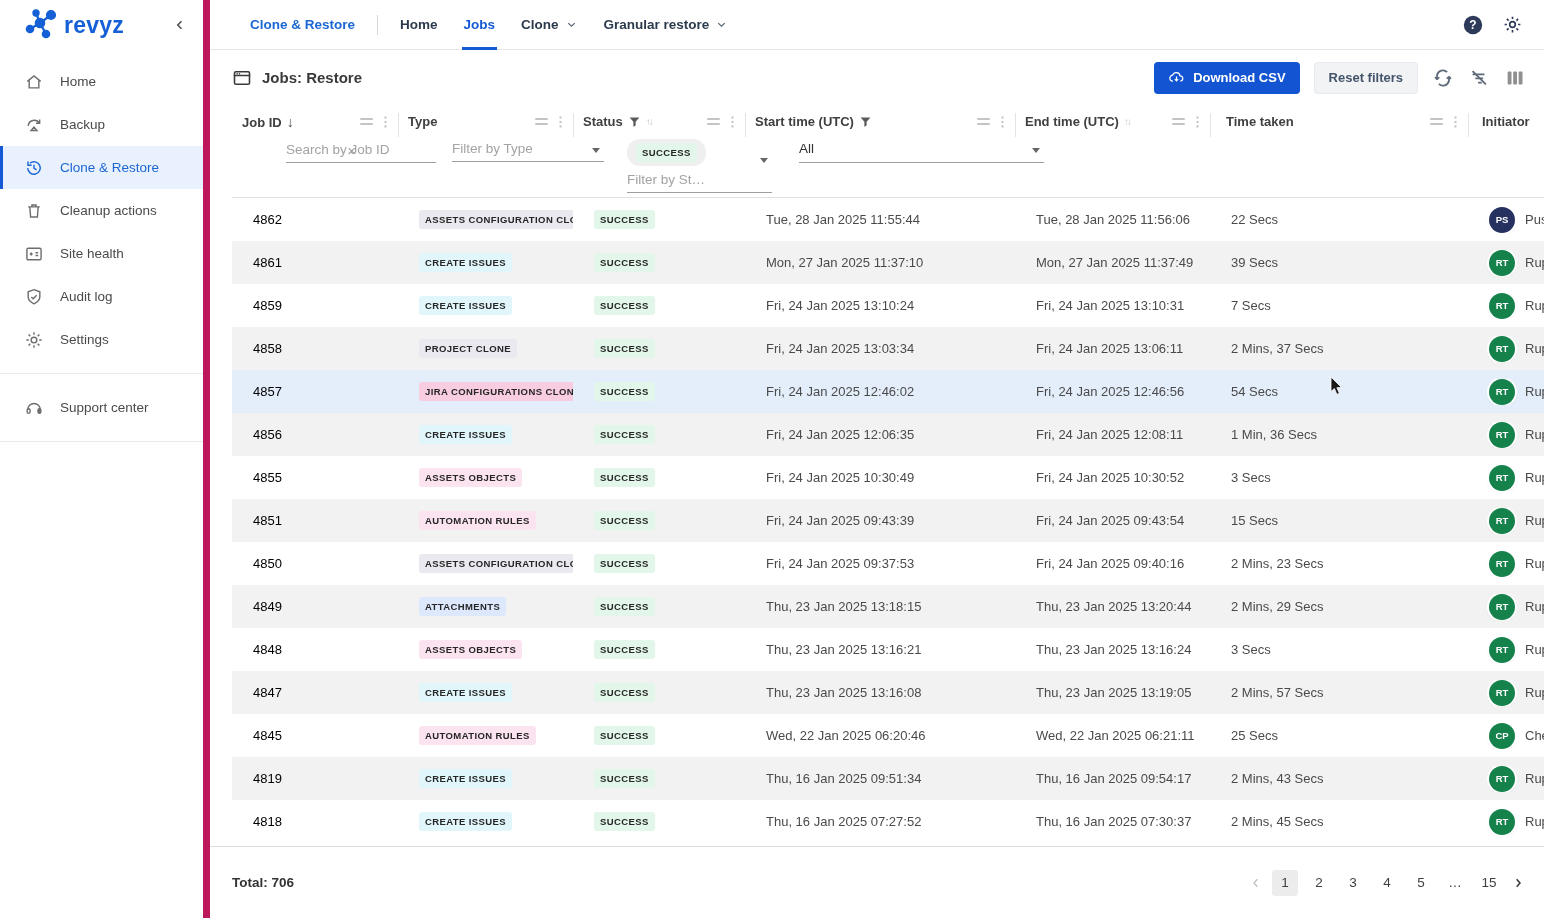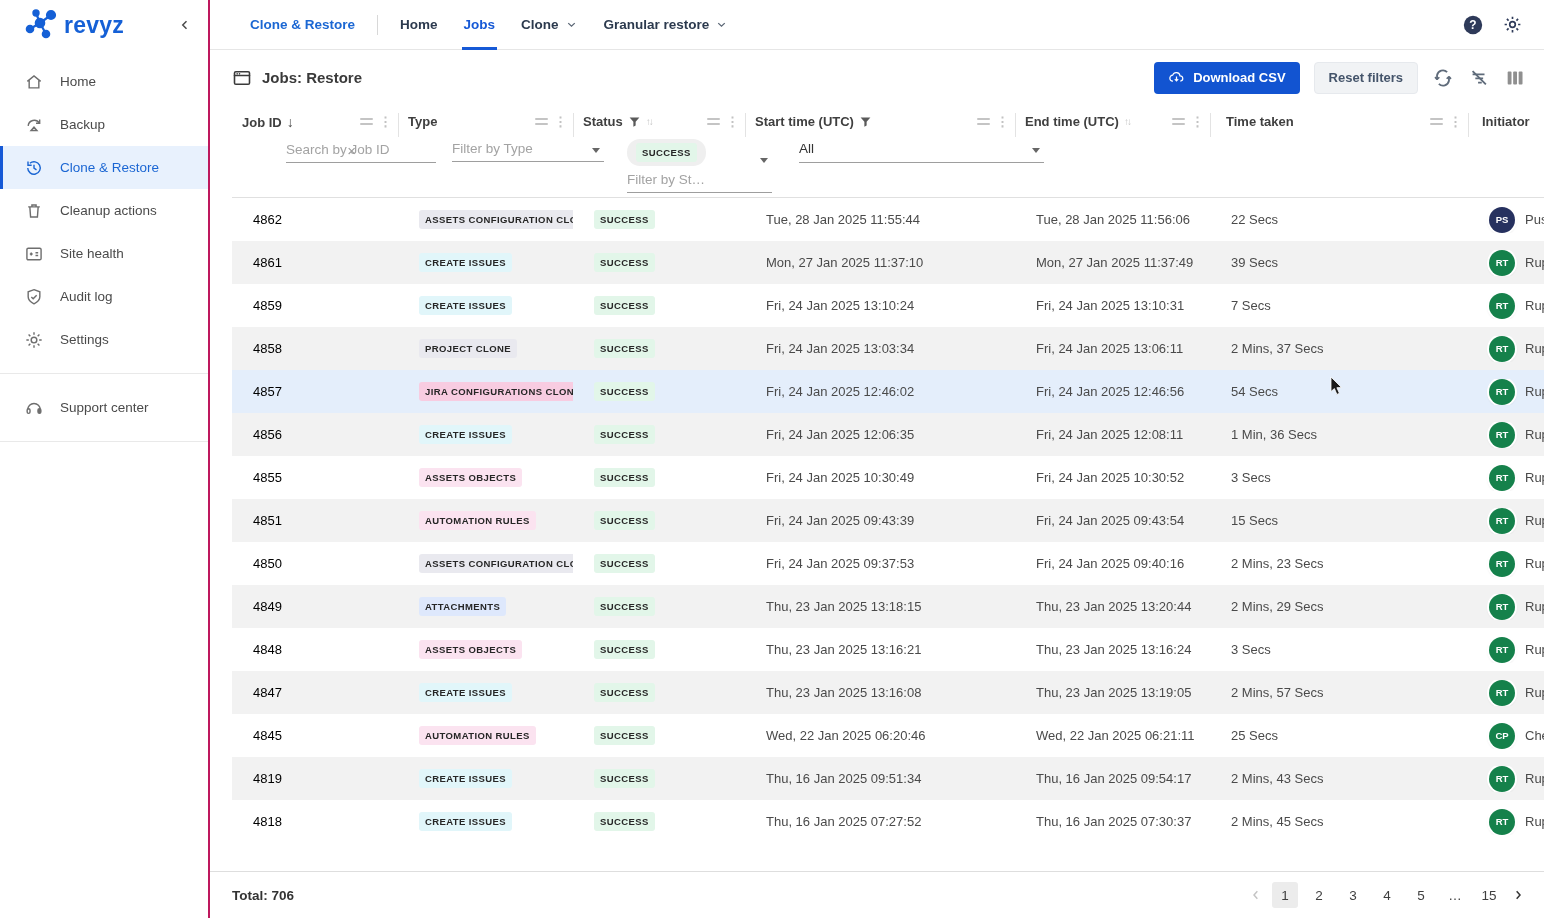--- a/index.html
+++ b/index.html
@@ -2,21 +2,21 @@
 <html><head>
 <meta charset="utf-8">
 <style>
   * { margin:0; padding:0; box-sizing:border-box; }
   html,body { width:1544px; height:918px; overflow:hidden; background:#fff;
     font-family:"Liberation Sans", sans-serif; color:#4b4b4b; }
   .app { position:relative; width:1544px; height:918px; }
 
   
   .sidebar { position:absolute; left:0; top:0; width:210px; height:918px;
-    background:#fff; border-right:2px solid #be185d; }
+    background:#fff; border-right:7px solid #be185d; }
   .logo-row { height:50px; display:flex; align-items:center; padding:0 14px 0 22px; }
   .logo-mark { width:40px; height:36px; flex:0 0 auto; }
   .logo-text { font-size:23px; font-weight:bold; color:#1560d6; letter-spacing:.2px; margin-left:2px; }
   .collapse-btn { margin-left:auto; color:#555; cursor:pointer; display:flex; }
   .nav { padding-top:10px; }
   .nav-item { position:relative; height:43px; display:flex; align-items:center;
     padding-left:24px; font-size:13.5px; color:#4a4a4a; cursor:pointer; }
   .nav-item .nicon { width:20px; height:20px; margin-right:16px; display:flex; color:#6e6e6e; }
   .nav-item.active { background:#e8f1fd; color:#1b66d3; }
   .nav-item.active .nicon { color:#1b66d3; }
@@ -99,21 +99,21 @@
   .c-rose  { background:#f8cce1; }
   .c-pink  { background:#fbe3f0; }
   .c-blue  { background:#dee8fc; }
   .td-init { display:flex; align-items:center; gap:10px; }
   .avatar { width:26px; height:26px; border-radius:50%; color:#fff; font-size:9.5px; font-weight:bold;
     display:flex; align-items:center; justify-content:center; flex:0 0 auto;
     box-shadow:0 0 0 2px #fff, 0 1px 3px rgba(0,0,0,.25); }
   .init-name { overflow:hidden; }
 
   
-  .tfooter { position:absolute; left:0; right:0; bottom:0; height:47px; border-top:1px solid #dedede;
+  .tfooter { position:absolute; left:0; right:0; bottom:0; height:72px; border-top:1px solid #dedede;
     display:flex; align-items:center; padding:0 18px 0 22px; }
   .total { font-size:13.5px; font-weight:bold; color:#333; }
   .pager { margin-left:auto; display:flex; align-items:center; gap:8px; }
   .page-btn { min-width:26px; height:26px; display:flex; align-items:center; justify-content:center;
     font-size:13.5px; color:#3f3f3f; border-radius:3px; cursor:pointer; }
   .page-btn.active { background:#ececec; }
   .pg-arrow { display:flex; cursor:pointer; }
   .pg-arrow.disabled { cursor:default; }
 
   .cursor { position:absolute; left:1330px; top:377px; z-index:9; pointer-events:none; }

